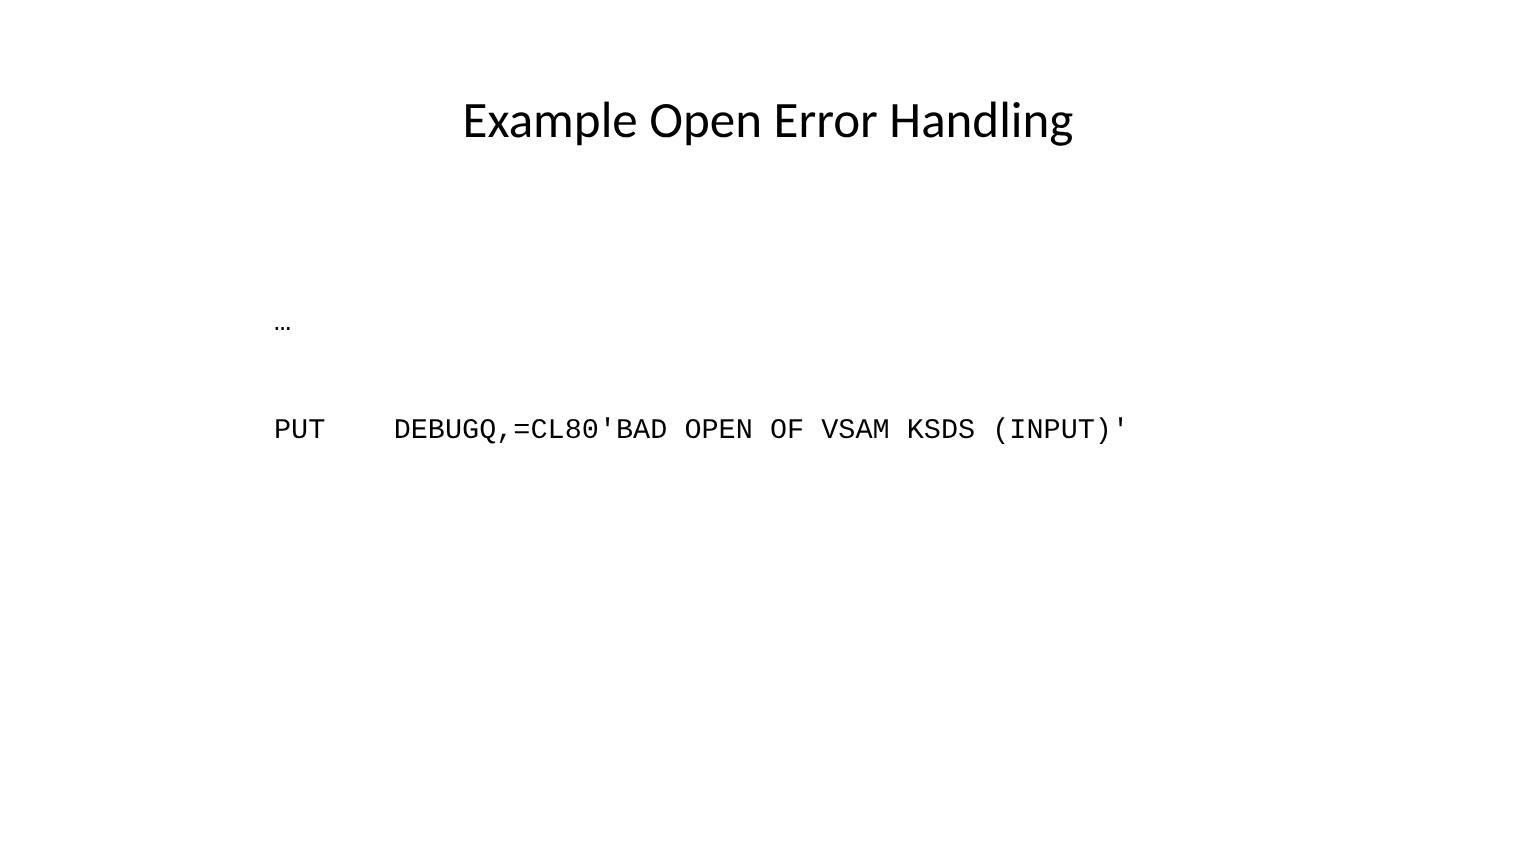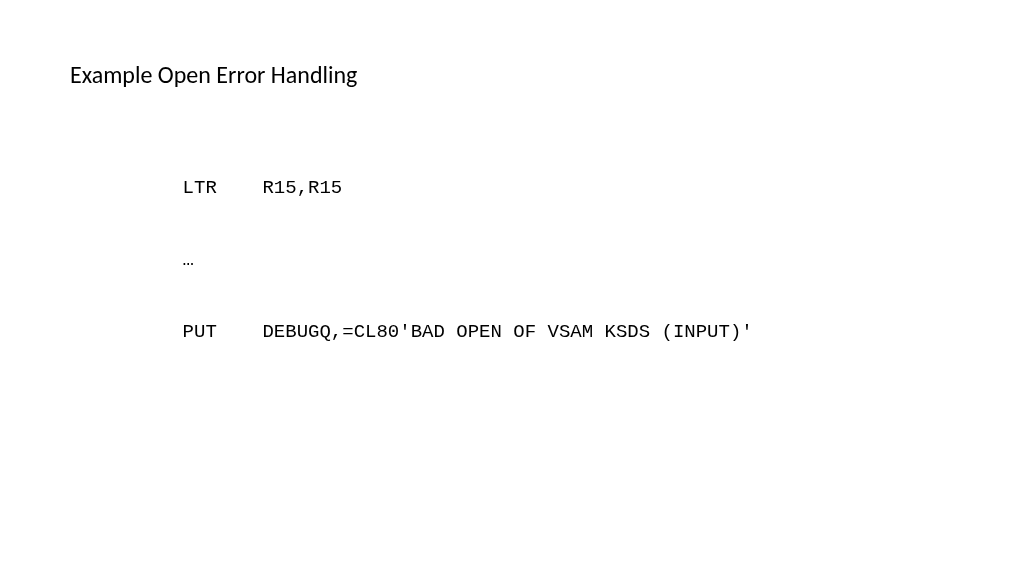--- a/index.html
+++ b/index.html
@@ -9,42 +9,42 @@
     }
     body {
       width: 1024px;
       height: 576px;
       background: #ffffff;
       font-family: Calibri, "Segoe UI", Arial, sans-serif;
       padding: 60px 70px;
       overflow: hidden;
     }
     .slide-title {
-      font-size: 24px;
+      font-size: 34px;
       font-weight: 400;
       color: #000000;
-      margin-bottom: 45px;
+      margin-bottom: 60px;
+      text-align: center;
     }
     .code-block {
       font-family: "Courier New", Courier, monospace;
       font-size: 19px;
       line-height: 1.9;
       color: #000000;
       white-space: pre;
       margin-left: 10px;
     }
     .code-line {
       display: block;
     }
   </style>
 </head>
 <body>
 
 <h1 class="slide-title">Example Open Error Handling</h1>
 
 <div class="code-block">
-<span class="code-line">         LTR    R15,R15</span>
 <span class="code-line">         …</span>
 <span class="code-line">         PUT    DEBUGQ,=CL80'BAD OPEN OF VSAM KSDS (INPUT)'</span>
 
 <span class="code-line"></span>
 
 </div>
 
 </body></html>

